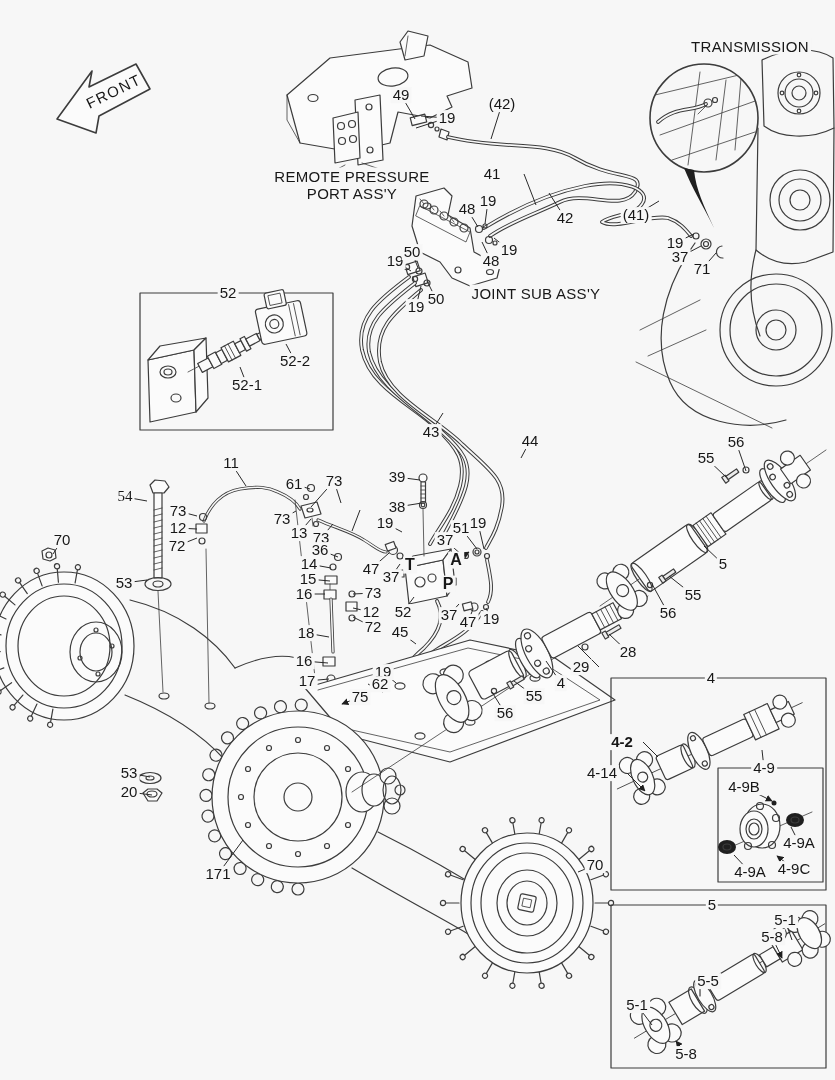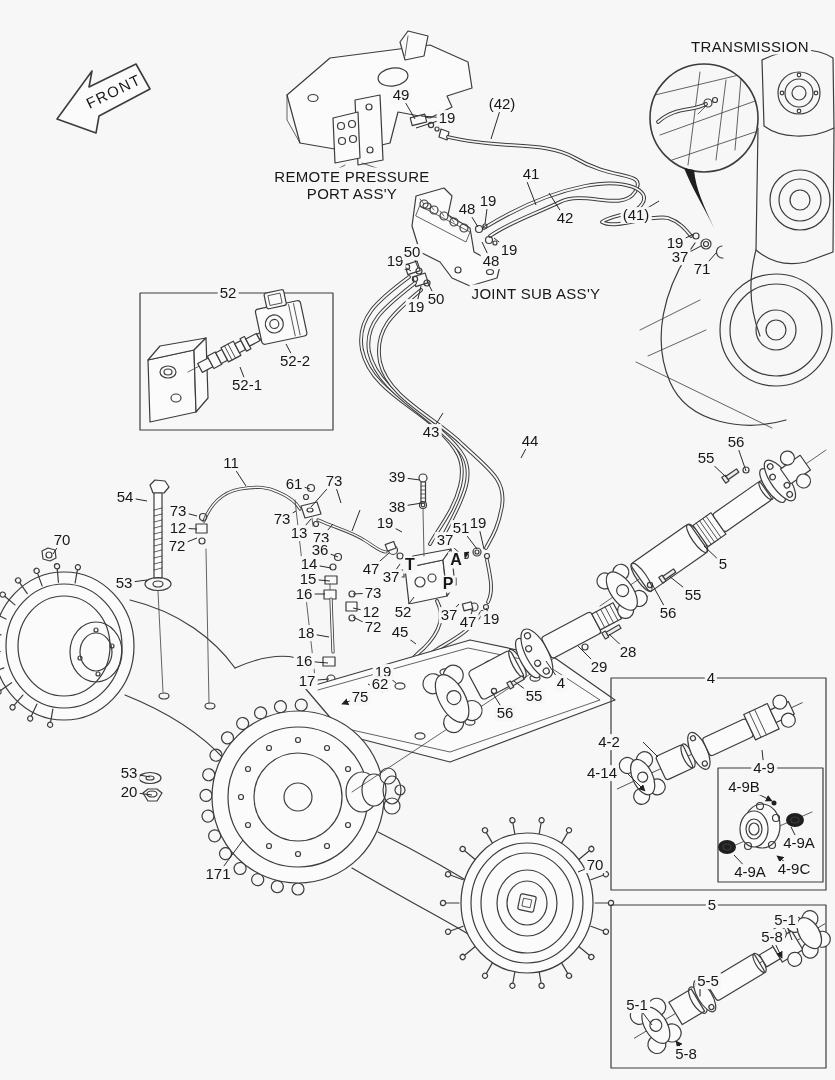--- a/index.html
+++ b/index.html
@@ -715,21 +715,21 @@
   <div class="seclabel" style="left:750px;top:46px">TRANSMISSION</div>
   <div class="seclabel" style="left:352px;top:176px">REMOTE PRESSURE</div>
   <div class="seclabel" style="left:352px;top:193px">PORT ASS'Y</div>
   <div class="seclabel" style="left:536px;top:293px">JOINT SUB ASS'Y</div>
 </div>
 
 <div id="callout-layer">
       <div class="callout" style="left: 401px; top: 95px;">49</div>
       <div class="callout" style="left: 447px; top: 118px;">19</div>
       <div class="callout" style="left: 502px; top: 104px;">(42)</div>
-      <div class="callout" style="left: 531px; top: 174px;">41</div>
+      <div class="callout" style="left: 492px; top: 174px;">41</div>
       <div class="callout" style="left: 565px; top: 218px;">42</div>
       <div class="callout" style="left: 636px; top: 215px;">(41)</div>
       <div class="callout" style="left: 675px; top: 243px;">19</div>
       <div class="callout" style="left: 680px; top: 257px;">37</div>
       <div class="callout" style="left: 702px; top: 269px;">71</div>
       <div class="callout" style="left: 467px; top: 209px;">48</div>
       <div class="callout" style="left: 488px; top: 201px;">19</div>
       <div class="callout" style="left: 509px; top: 250px;">19</div>
       <div class="callout" style="left: 491px; top: 261px;">48</div>
       <div class="callout" style="left: 395px; top: 261px;">19</div>
@@ -737,21 +737,21 @@
       <div class="callout" style="left: 416px; top: 307px;">19</div>
       <div class="callout" style="left: 436px; top: 299px;">50</div>
       <div class="callout" style="left: 228px; top: 293px;">52</div>
       <div class="callout" style="left: 295px; top: 361px;">52-2</div>
       <div class="callout" style="left: 247px; top: 385px;">52-1</div>
       <div class="callout" style="left: 431px; top: 432px;">43</div>
       <div class="callout" style="left: 530px; top: 441px;">44</div>
       <div class="callout" style="left: 231px; top: 463px;">11</div>
       <div class="callout" style="left: 294px; top: 484px;">61</div>
       <div class="callout" style="left: 334px; top: 481px;">73</div>
-      <div class="callout" style="left: 125px; top: 497px;">54</div>
+      <div class="callout" style="left: 125px; top: 497px; font-family: Liberation Serif, serif;">54</div>
       <div class="callout" style="left: 178px; top: 511px;">73</div>
       <div class="callout" style="left: 178px; top: 528px;">12</div>
       <div class="callout" style="left: 177px; top: 546px;">72</div>
       <div class="callout" style="left: 282px; top: 519px;">73</div>
       <div class="callout" style="left: 299px; top: 533px;">13</div>
       <div class="callout" style="left: 360px; top: 510px; margin-left: 34px;">10</div>
       <div class="callout" style="left: 321px; top: 538px;">73</div>
       <div class="callout" style="left: 320px; top: 550px;">36</div>
       <div class="callout" style="left: 309px; top: 564px;">14</div>
       <div class="callout" style="left: 308px; top: 579px;">15</div>
@@ -777,35 +777,35 @@
       <div class="callout" style="left: 400px; top: 632px; text-align: right;">45</div>
       <div class="callout" style="left: 449px; top: 615px;">37</div>
       <div class="callout" style="left: 468px; top: 622px;">47</div>
       <div class="callout" style="left: 491px; top: 619px;">19</div>
       <div class="callout" style="left: 383px; top: 672px;">19</div>
       <div class="callout" style="left: 380px; top: 684px;">62</div>
       <div class="callout" style="left: 360px; top: 697px;">75</div>
       <div class="callout" style="left: 534px; top: 696px;">55</div>
       <div class="callout" style="left: 505px; top: 713px;">56</div>
       <div class="callout" style="left: 561px; top: 683px;">4</div>
-      <div class="callout" style="left: 599px; top: 667px;">29</div>
+      <div class="callout" style="left: 581px; top: 667px;">29</div>
       <div class="callout" style="left: 628px; top: 652px;">28</div>
       <div class="callout" style="left: 668px; top: 613px;">56</div>
       <div class="callout" style="left: 693px; top: 595px;">55</div>
       <div class="callout" style="left: 723px; top: 564px;">5</div>
       <div class="callout" style="left: 706px; top: 458px;">55</div>
       <div class="callout" style="left: 736px; top: 442px;">56</div>
       <div class="callout" style="left: 62px; top: 540px;">70</div>
       <div class="callout" style="left: 124px; top: 583px;">53</div>
       <div class="callout" style="left: 129px; top: 773px;">53</div>
       <div class="callout" style="left: 129px; top: 792px;">20</div>
       <div class="callout" style="left: 218px; top: 874px;">171</div>
       <div class="callout" style="left: 595px; top: 865px;">70</div>
       <div class="callout" style="left: 711px; top: 678px;">4</div>
-      <div class="callout" style="left: 609px; top: 742px;">4-2</div>
+      <div class="callout" style="left: 622px; top: 742px; font-weight: bold;">4-2</div>
       <div class="callout" style="left: 602px; top: 773px;">4-14</div>
       <div class="callout" style="left: 764px; top: 768px;">4-9</div>
       <div class="callout" style="left: 744px; top: 787px;">4-9B</div>
       <div class="callout" style="left: 799px; top: 843px;">4-9A</div>
       <div class="callout" style="left: 750px; top: 872px;">4-9A</div>
       <div class="callout" style="left: 794px; top: 869px;">4-9C</div>
       <div class="callout" style="left: 712px; top: 905px;">5</div>
       <div class="callout" style="left: 785px; top: 920px;">5-1</div>
       <div class="callout" style="left: 772px; top: 937px;">5-8</div>
       <div class="callout" style="left: 708px; top: 981px;">5-5</div>

